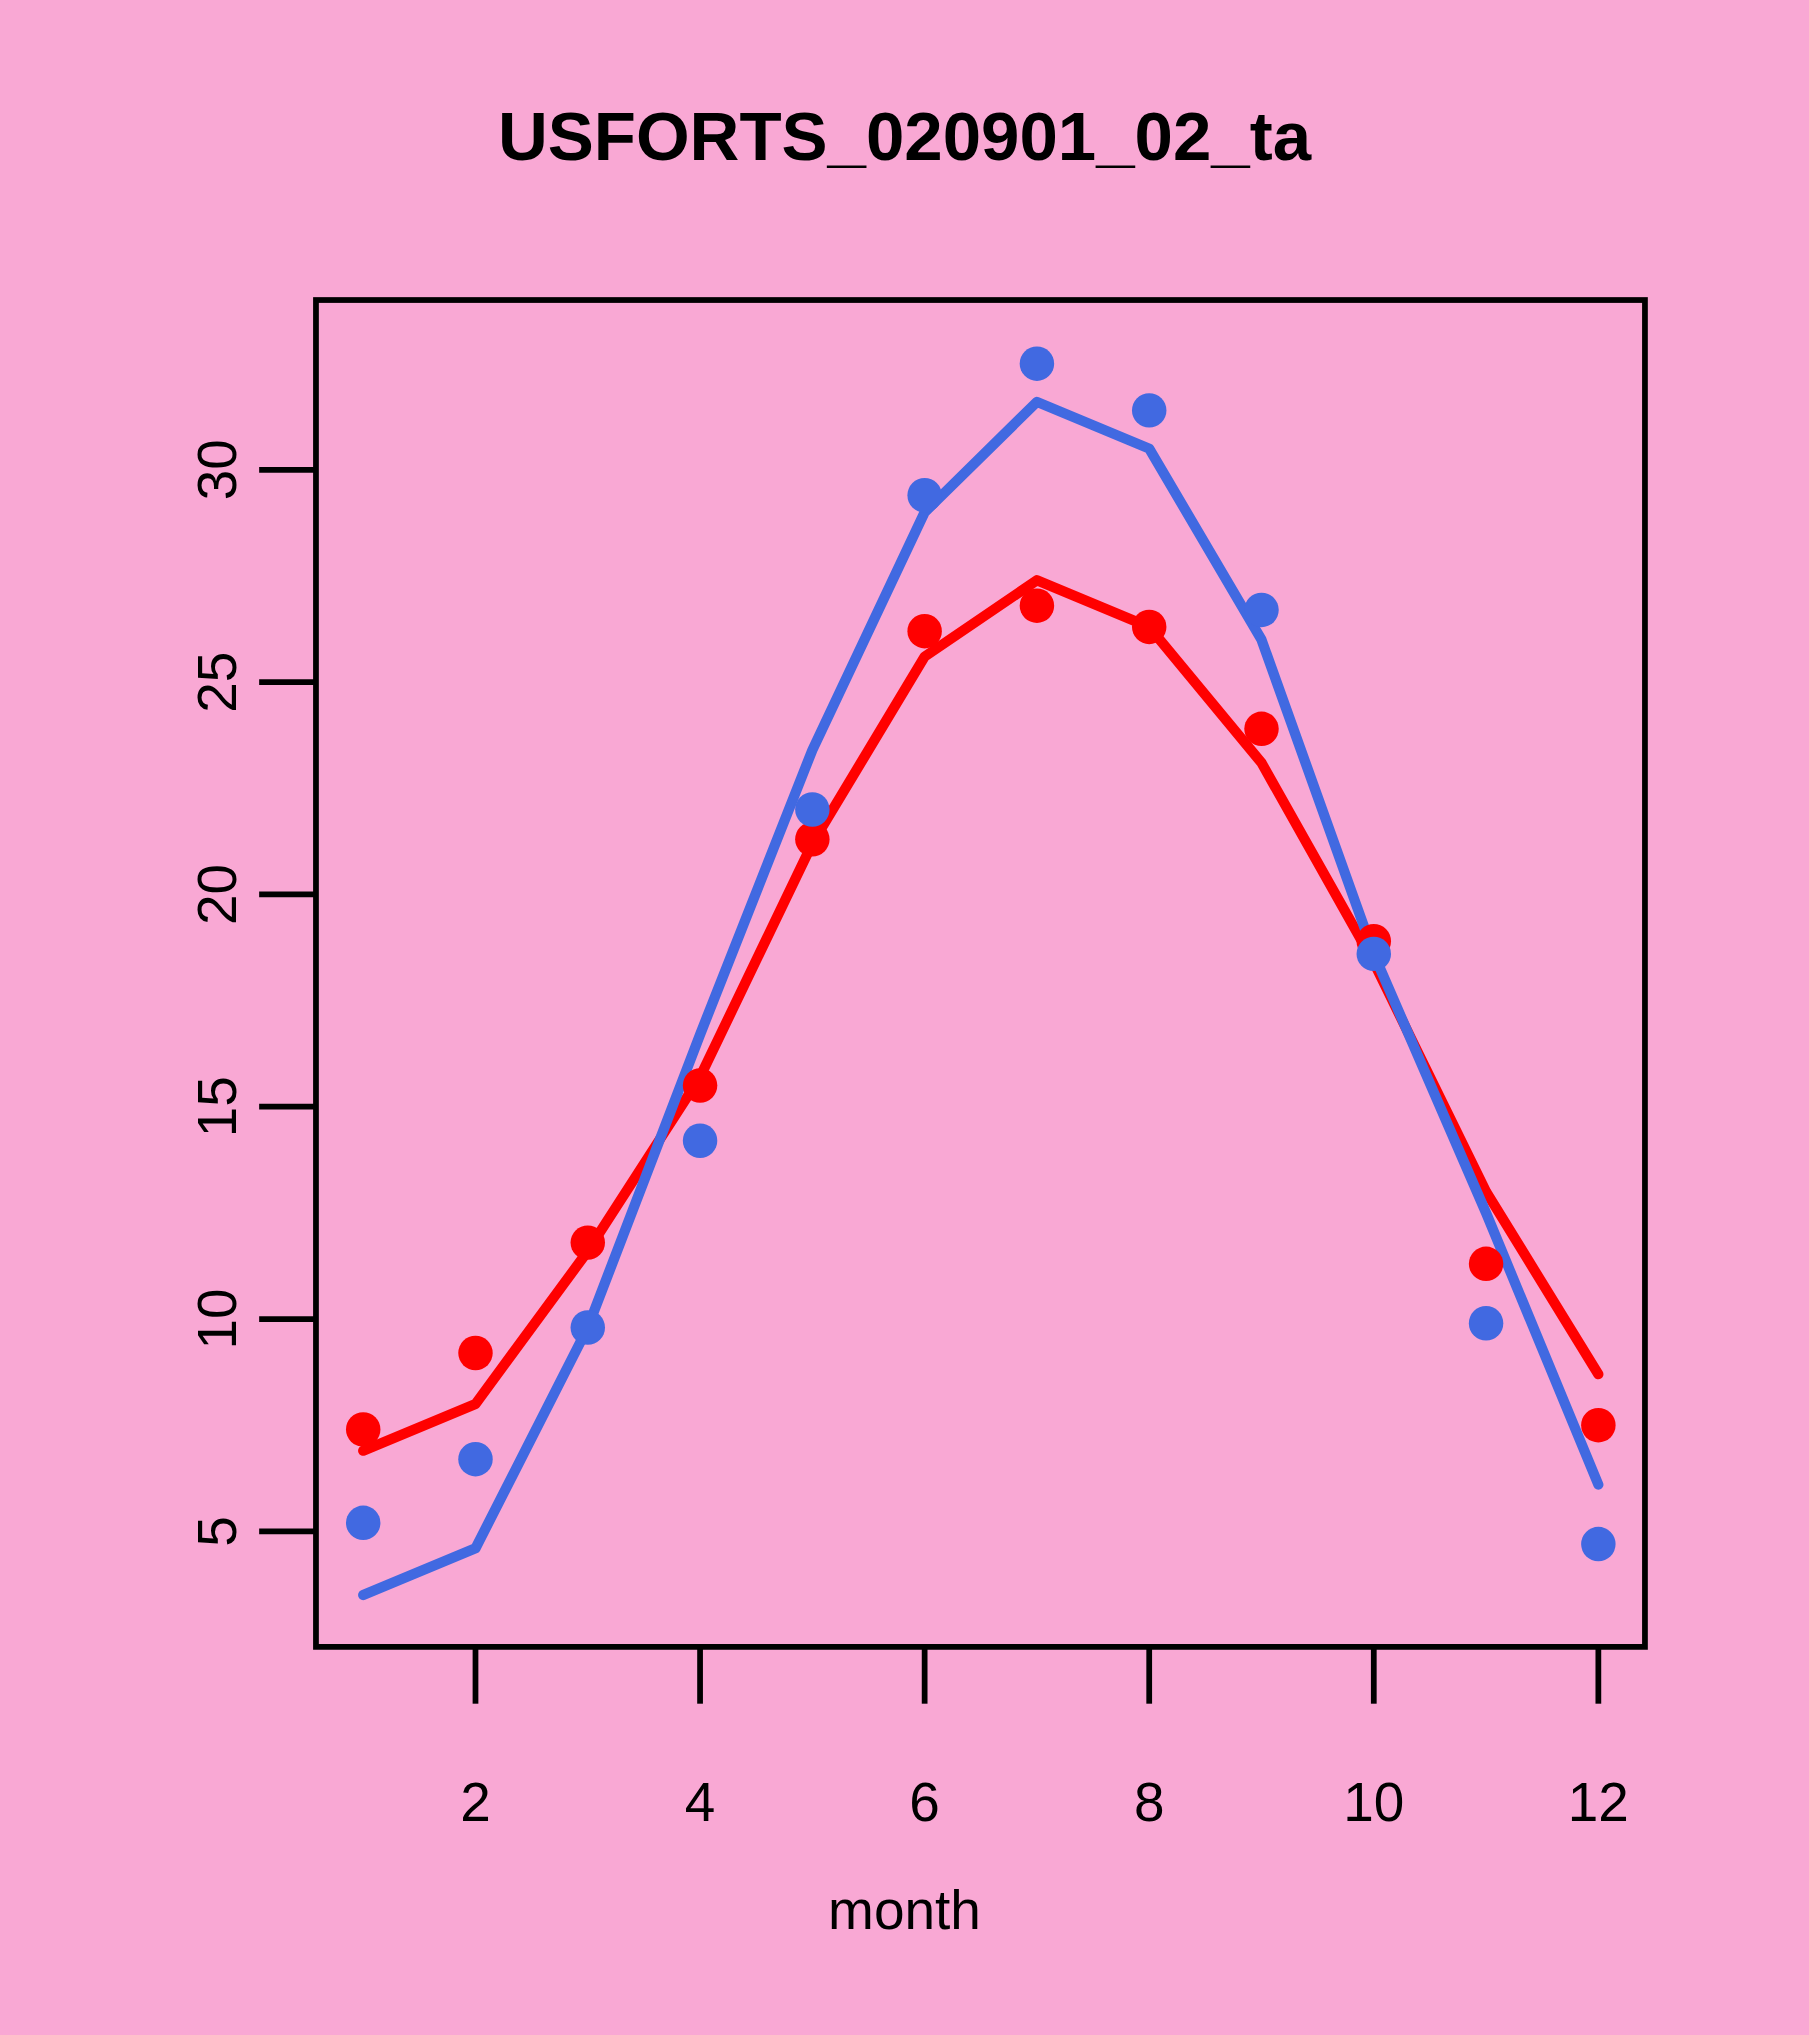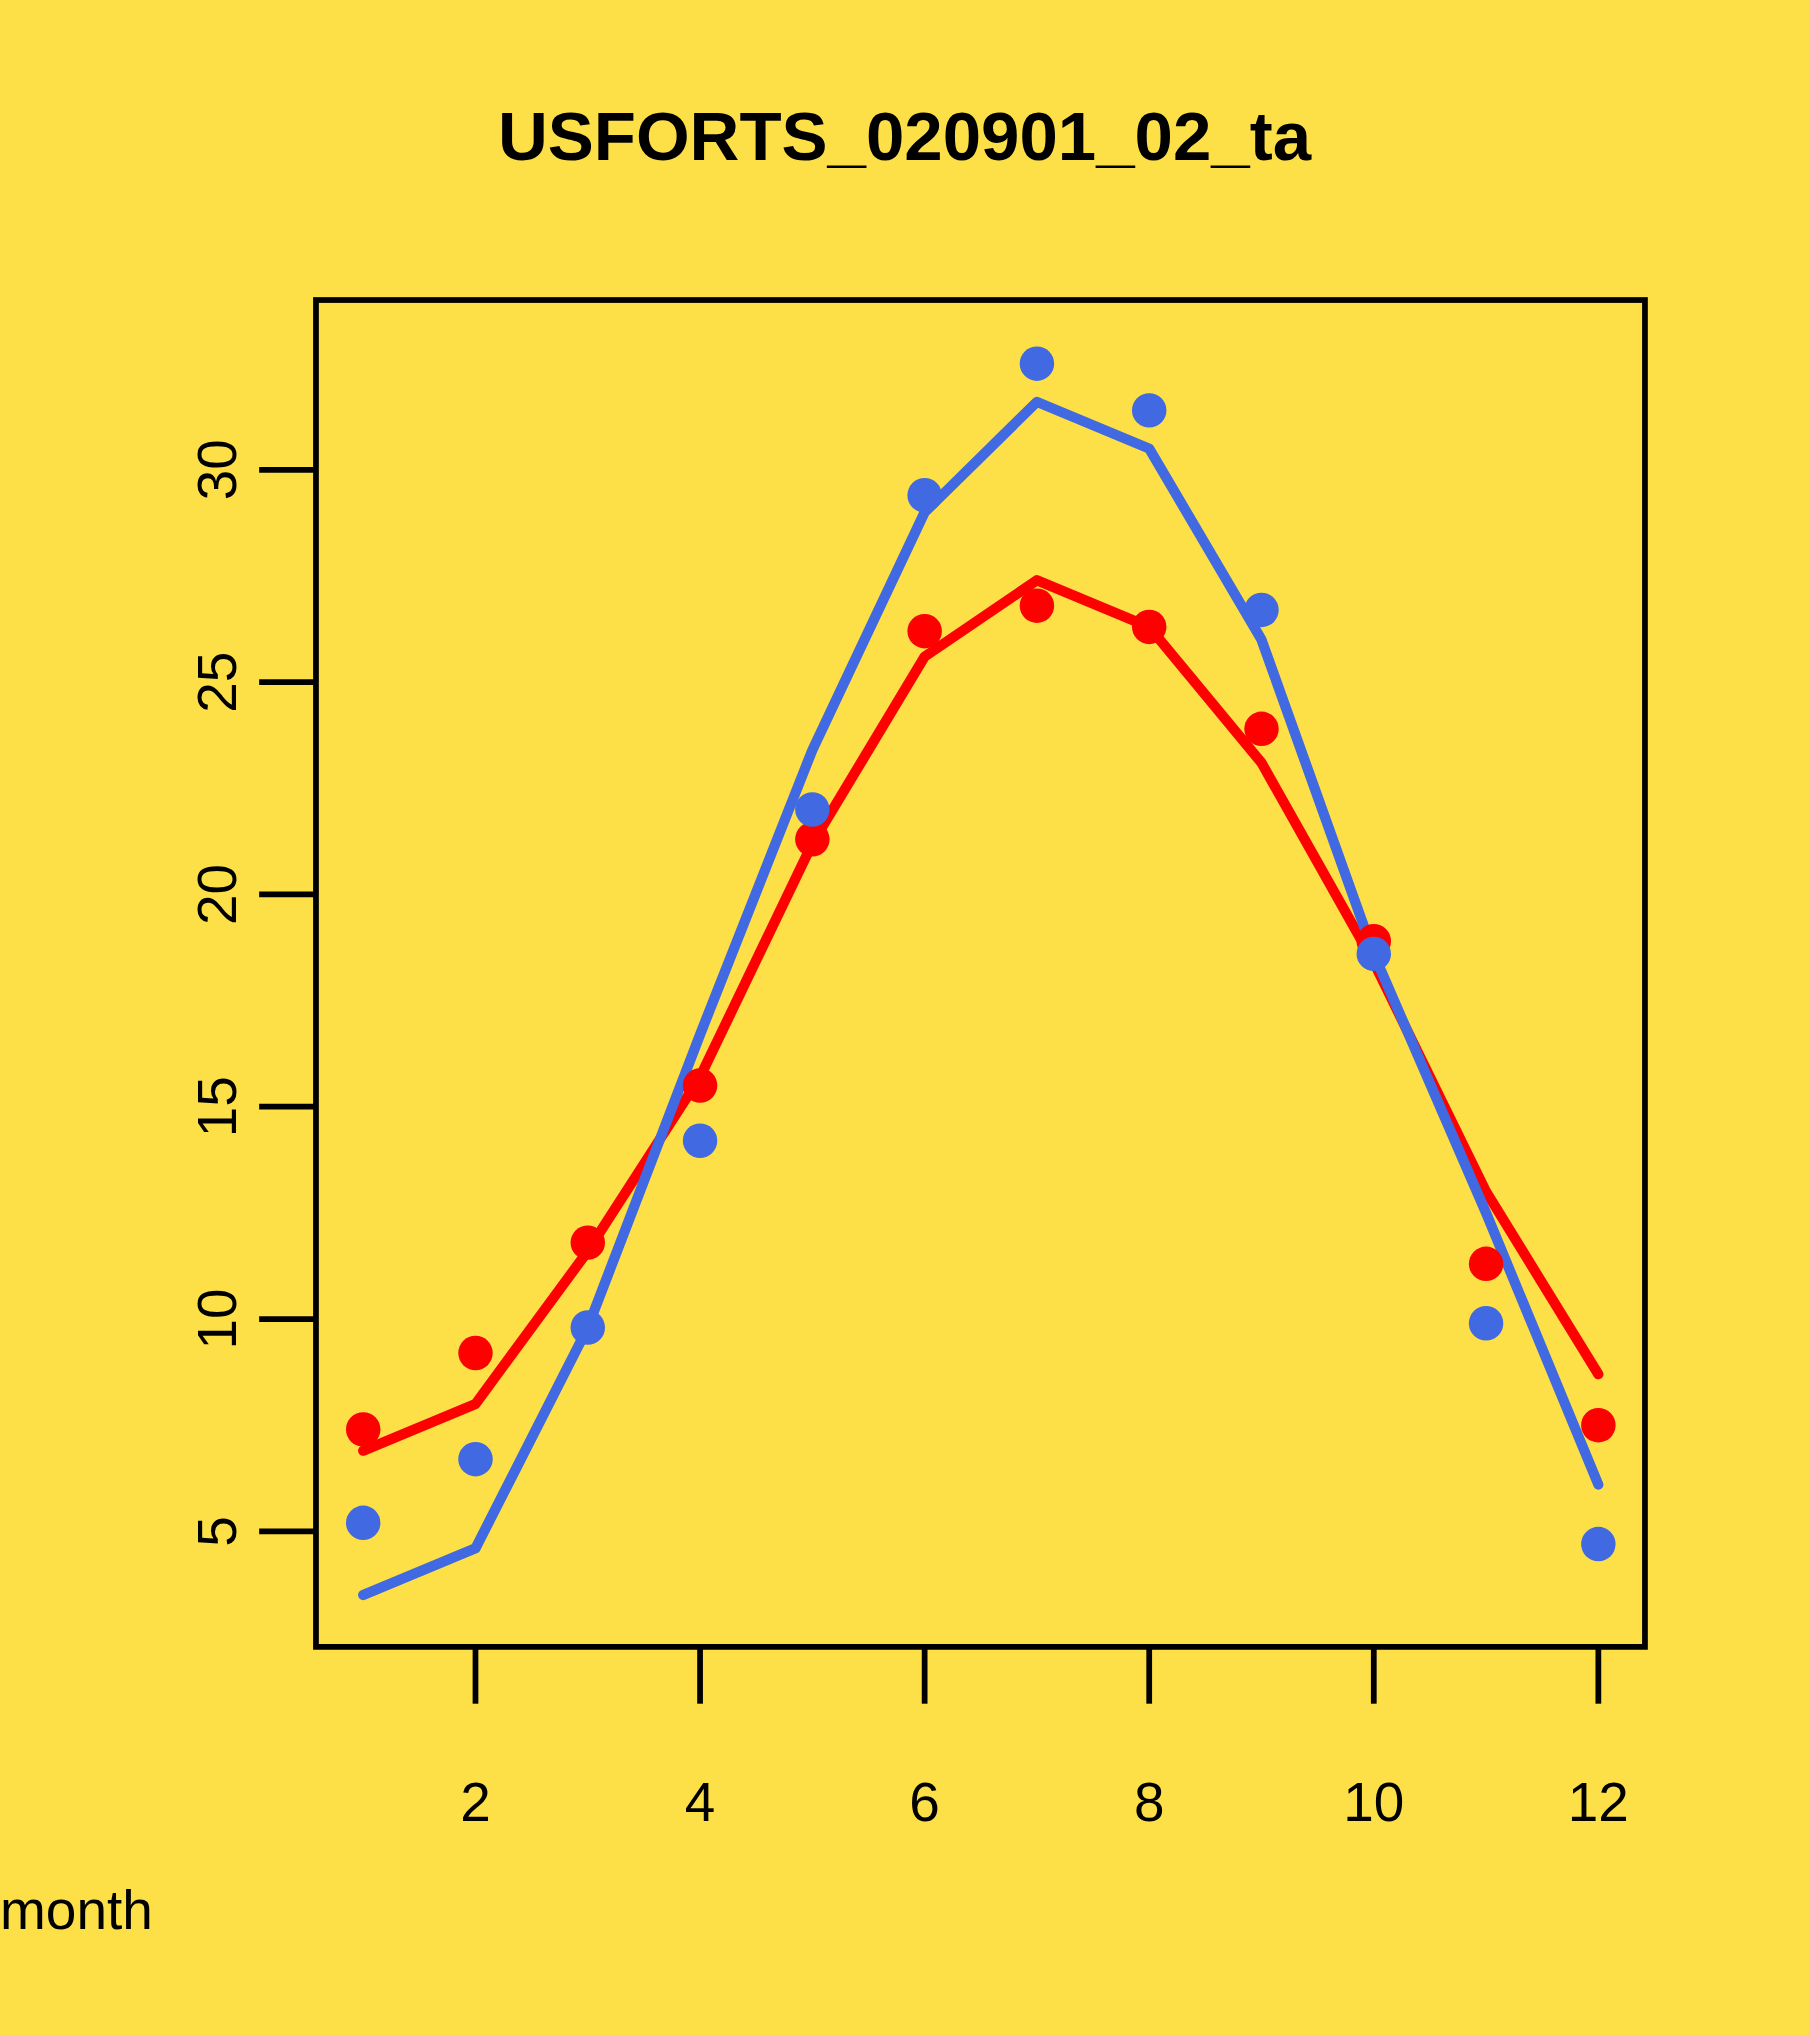--- a/index.html
+++ b/index.html
@@ -11,21 +11,21 @@
     width: 1809px;
     height: 2035px;
     font-family: "Liberation Sans", sans-serif;
     color: #000000;
     overflow: hidden;
   }
   #plot-root {
     position: relative;
     width: 1809px;
     height: 2035px;
-    background: #fde047;
+    background: #f9a8d4;
   }
   #chart-title {
     position: absolute;
     left: 0;
     top: 102px;
     width: 1809px;
     text-align: center;
     font-size: 69px;
     font-weight: bold;
     letter-spacing: 0px;
@@ -40,20 +40,21 @@
   .axis-tick-label {
     font-size: 86px;
     fill: #000000;
     font-family: "Liberation Sans", sans-serif;
   }
   #xlab {
     position: absolute;
     left: 0;
     top: 1877px;
     width: 1809px;
+    text-align: center;
     font-size: 55px;
     line-height: 1.2;
     white-space: pre;
   }
 </style>
 </head>
 <body>
 
 <div id="plot-root">
 

